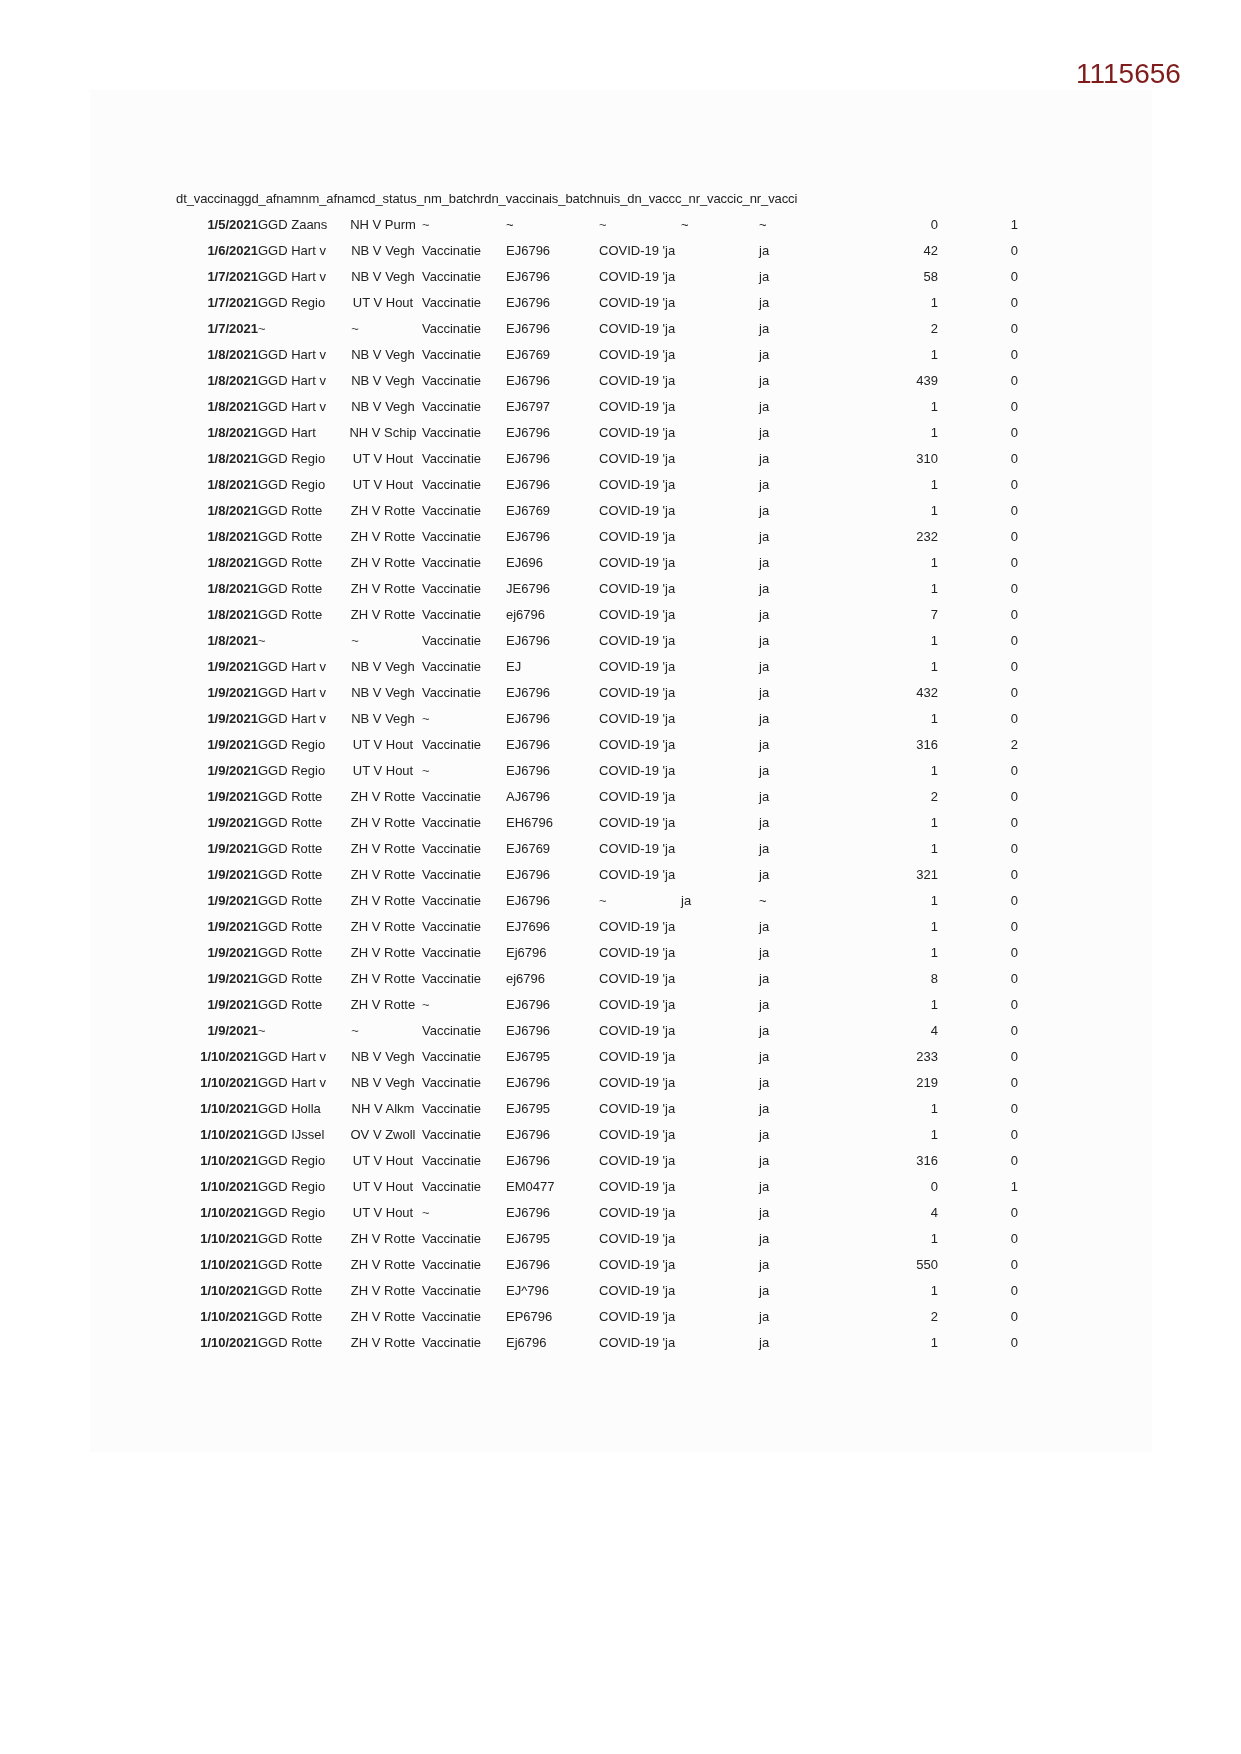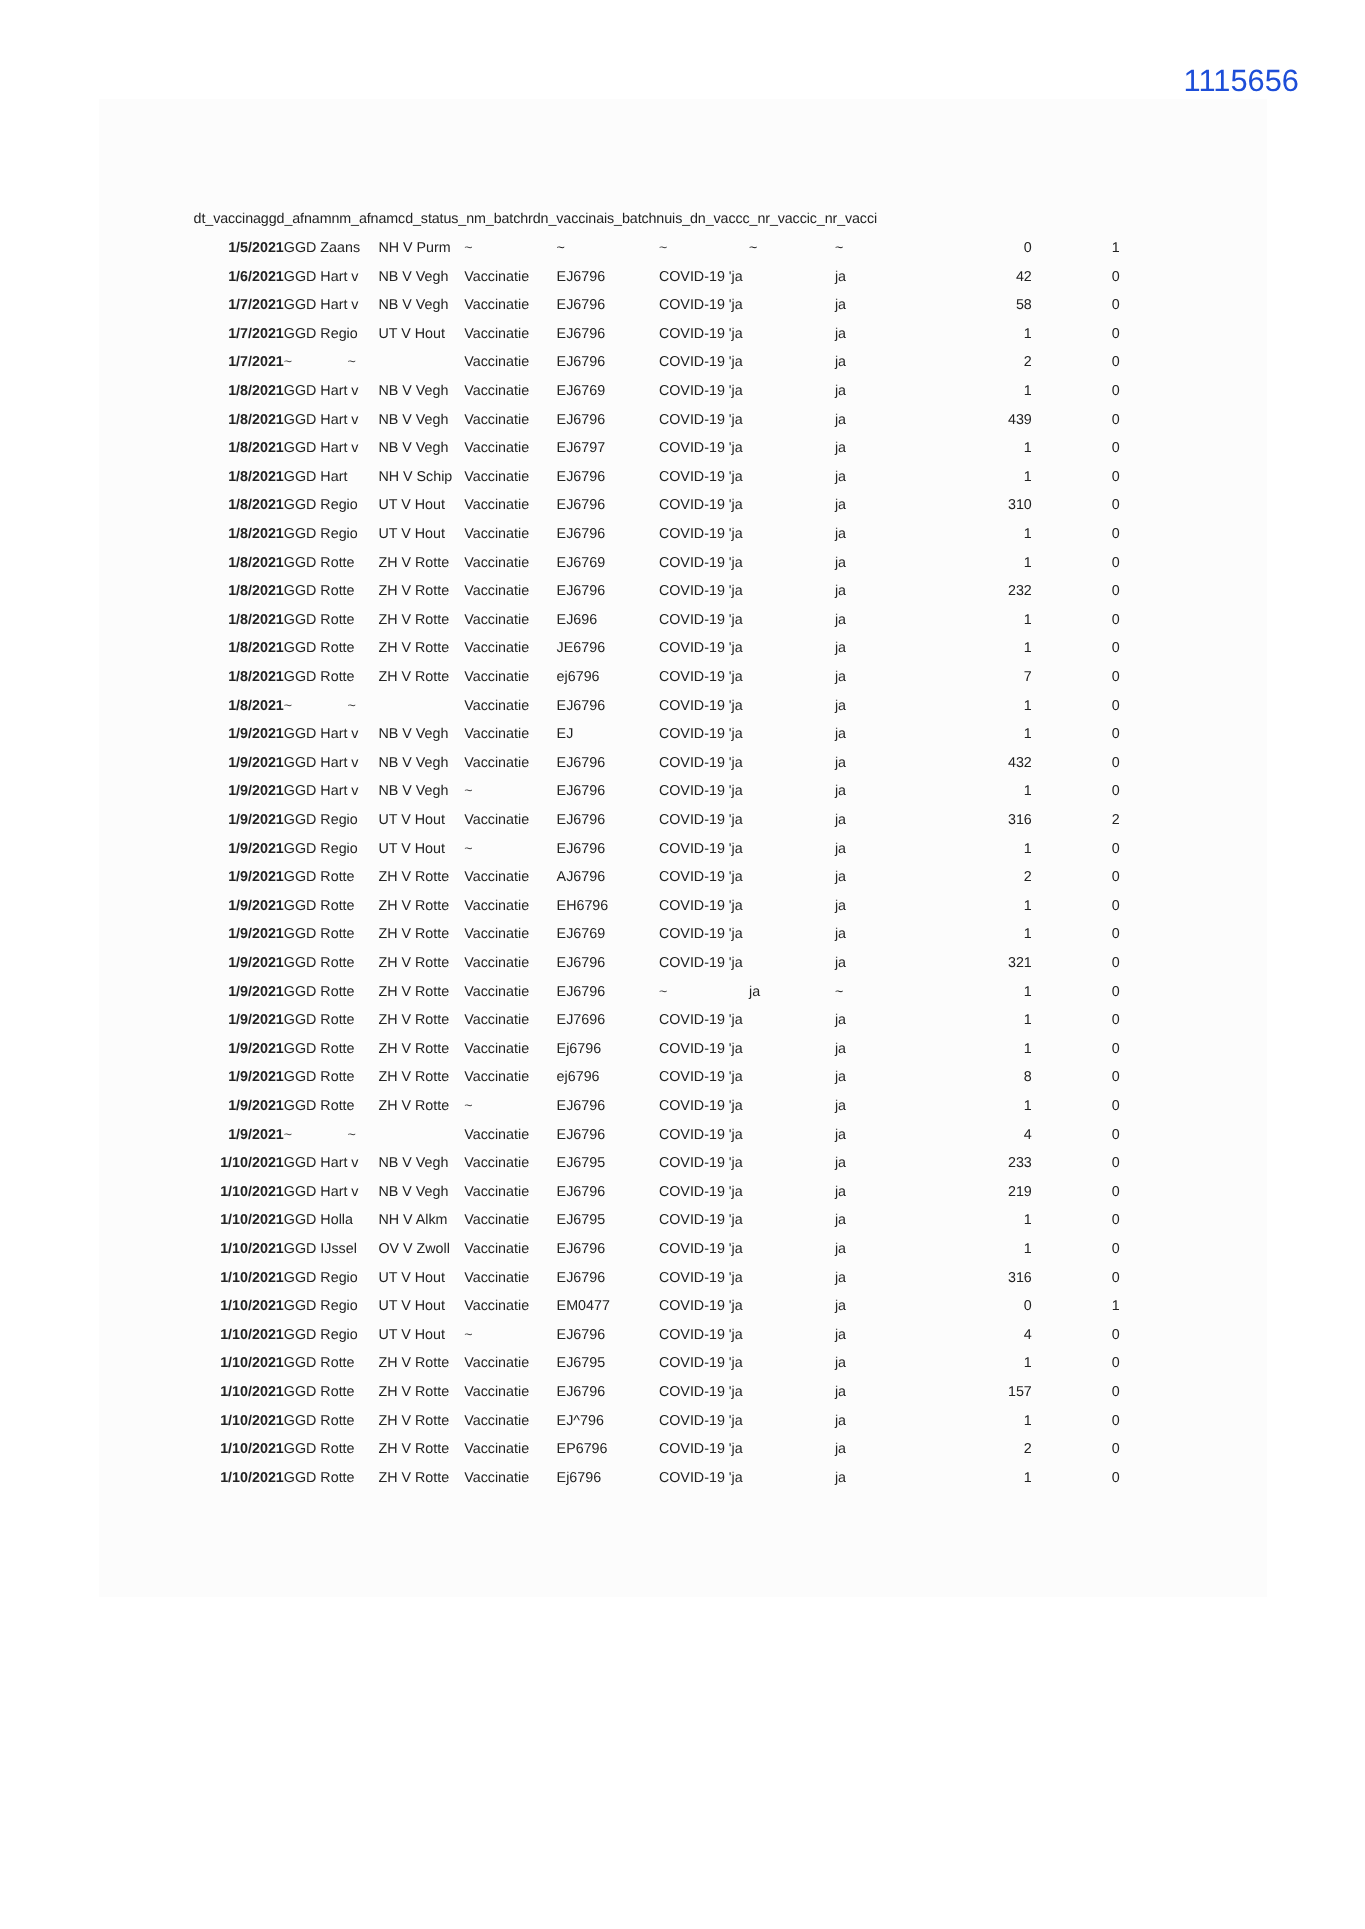--- a/index.html
+++ b/index.html
@@ -1,38 +1,38 @@
 <!DOCTYPE html>
 <html><head>
 <meta charset="utf-8">
 <style>
   html, body { margin: 0; padding: 0; }
   body {
     width: 1241px; height: 1754px; background: #ffffff; position: relative;
     overflow: hidden; font-family: "Liberation Sans", "DejaVu Sans", sans-serif; color: #1a1a1a;
   }
   .page-id {
-    position: absolute; left: 1076px; top: 58px; font-size: 28px; color: #1d4ed8;
+    position: absolute; left: 1076px; top: 58px; font-size: 28px; color: #7f1d1d;
     font-family: "Liberation Sans", sans-serif; letter-spacing: 0px;
   }
   .scan-area {
     position: absolute; left: 90px; top: 90px; width: 1062px; height: 1362px;
     background: #fcfcfc;
   }
   .sheet {
     position: absolute; left: 176px; top: 186px;
     font-family: "Liberation Sans", "DejaVu Sans", sans-serif; font-size: 13px;
     line-height: 26px; color: #222;
   }
   .header-row { position: relative; height: 26px; white-space: nowrap; letter-spacing: -0.1px; }
   .row { position: relative; height: 26px; white-space: nowrap; }
   .c { position: absolute; top: 0; white-space: nowrap; }
   .c-date { left: 0; width: 82px; text-align: right; font-weight: bold; }
   .c-ggd { left: 82px; width: 86px; overflow: hidden; }
-  .c-reg { left: 168px; width: 78px; overflow: hidden; }
+  .c-reg { left: 168px; width: 78px; overflow: hidden; text-align: center; }
   .c-status { left: 246px; width: 82px; overflow: hidden; }
   .c-batch { left: 330px; width: 80px; }
   .c-dn { left: 423px; width: 100px; }
   .c-isbatch { left: 505px; width: 30px; }
   .c-isdn { left: 583px; width: 40px; }
   .c-nr1 { left: 700px; width: 62px; text-align: right; }
   .c-nr2 { left: 790px; width: 52px; text-align: right; }
   .tilde { color: #444; }
 </style>
 </head>
@@ -527,21 +527,21 @@
   </div>
       <div class="row">
     <span class="c c-date">1/10/2021</span>
     <span class="c c-ggd">GGD Rotte</span>
     <span class="c c-reg">ZH V Rotte</span>
     <span class="c c-status">Vaccinatie</span>
     <span class="c c-batch">EJ6796</span>
     <span class="c c-dn">COVID-19 'ja</span>
     <span class="c c-isbatch"></span>
     <span class="c c-isdn">ja</span>
-    <span class="c c-nr1">157</span>
+    <span class="c c-nr1">550</span>
     <span class="c c-nr2">0</span>
   </div>
       <div class="row">
     <span class="c c-date">1/10/2021</span>
     <span class="c c-ggd">GGD Rotte</span>
     <span class="c c-reg">ZH V Rotte</span>
     <span class="c c-status">Vaccinatie</span>
     <span class="c c-batch">EJ^796</span>
     <span class="c c-dn">COVID-19 'ja</span>
     <span class="c c-isbatch"></span>

